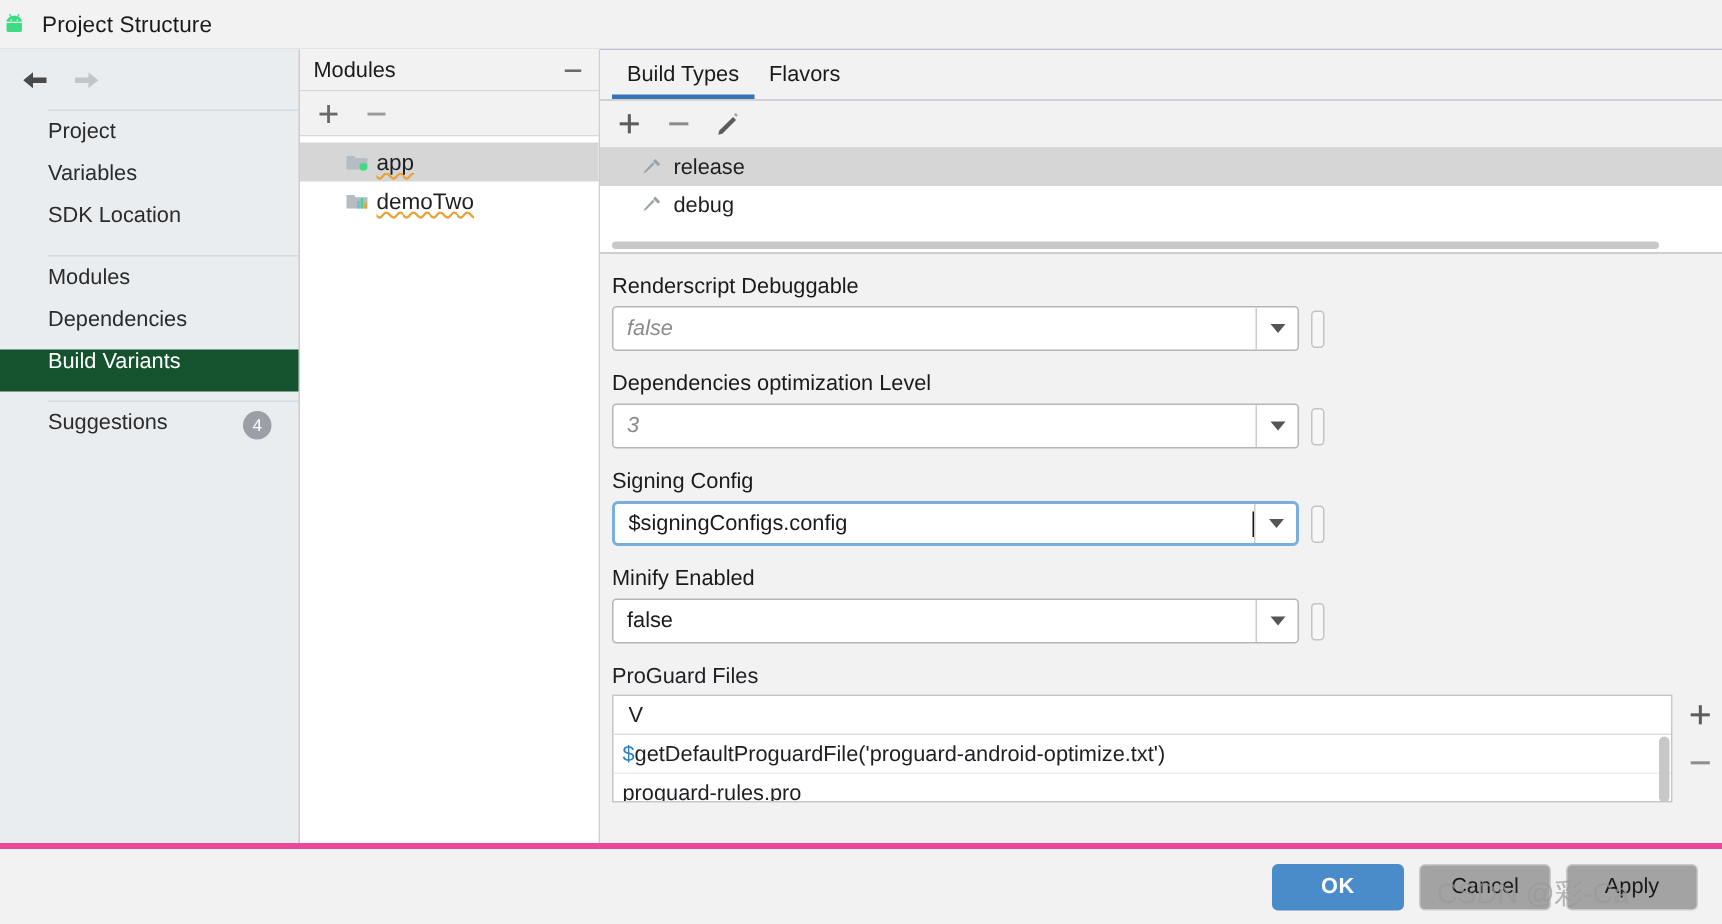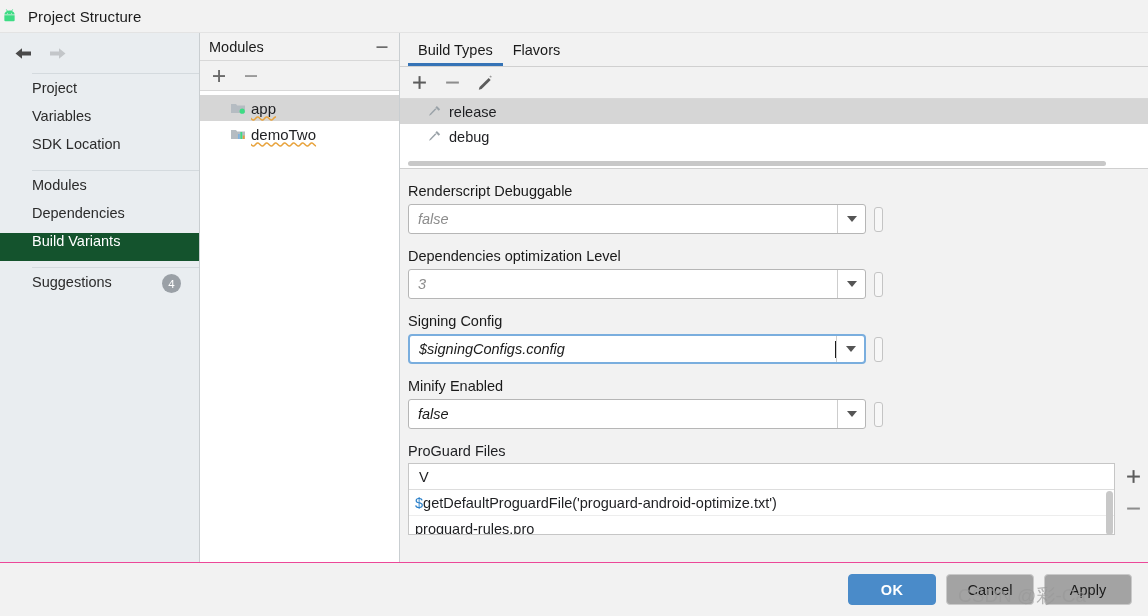--- a/index.html
+++ b/index.html
@@ -127,21 +127,21 @@
   .combo{
     width:458px;height:30px;background:#fff;
     border:1px solid #b6b6b6;border-radius:3px;
     display:flex;align-items:center;position:relative;
   }
   .combo.focused{
     border:2px solid #7aaede;border-radius:4px;
   }
   .combo-val{
     flex:1;padding-left:9px;font-size:14.5px;color:#1a1a1a;
-    white-space:nowrap;overflow:hidden;font-style:italic;
+    white-space:nowrap;overflow:hidden;
   }
   .combo-val.inherited{ color:#8c8c8c;font-style:italic; }
   .caret-btn{
     width:28px;height:100%;border-left:1px solid #cdcdcd;
     display:flex;align-items:center;justify-content:center;cursor:pointer;
   }
   .caret{
     width:0;height:0;border-left:5px solid transparent;border-right:5px solid transparent;
     border-top:6px solid #555;
   }
@@ -175,21 +175,21 @@
     background:#c8c8c8;border-radius:4px;
   }
   #pg-side{ display:flex;flex-direction:column;padding-left:7px;padding-top:2px;gap:10px; }
   .pg-sbtn{ width:22px;height:22px;display:flex;align-items:center;justify-content:center;cursor:pointer; }
 
   
   #footer{
     height:54px;width:100%;background:#f2f2f2;
     display:flex;align-items:center;justify-content:flex-end;
     padding-right:16px;gap:10px;
-    border-top:1px solid #ec4899;
+    border-top:4px solid #ec4899;
   }
   .dlg-btn{
     min-width:88px;height:31px;border-radius:4px;
     font-size:14.5px;cursor:pointer;
     display:flex;align-items:center;justify-content:center;
   }
   #ok-btn{ background:#4a8bc9;color:#fff;border:1px solid #4a8bc9;font-weight:bold;letter-spacing:.4px; }
   #cancel-btn,#apply-btn{ background:#a3a3a3;color:#1a1a1a;border:1px solid #c9c9c9; }
 
   

